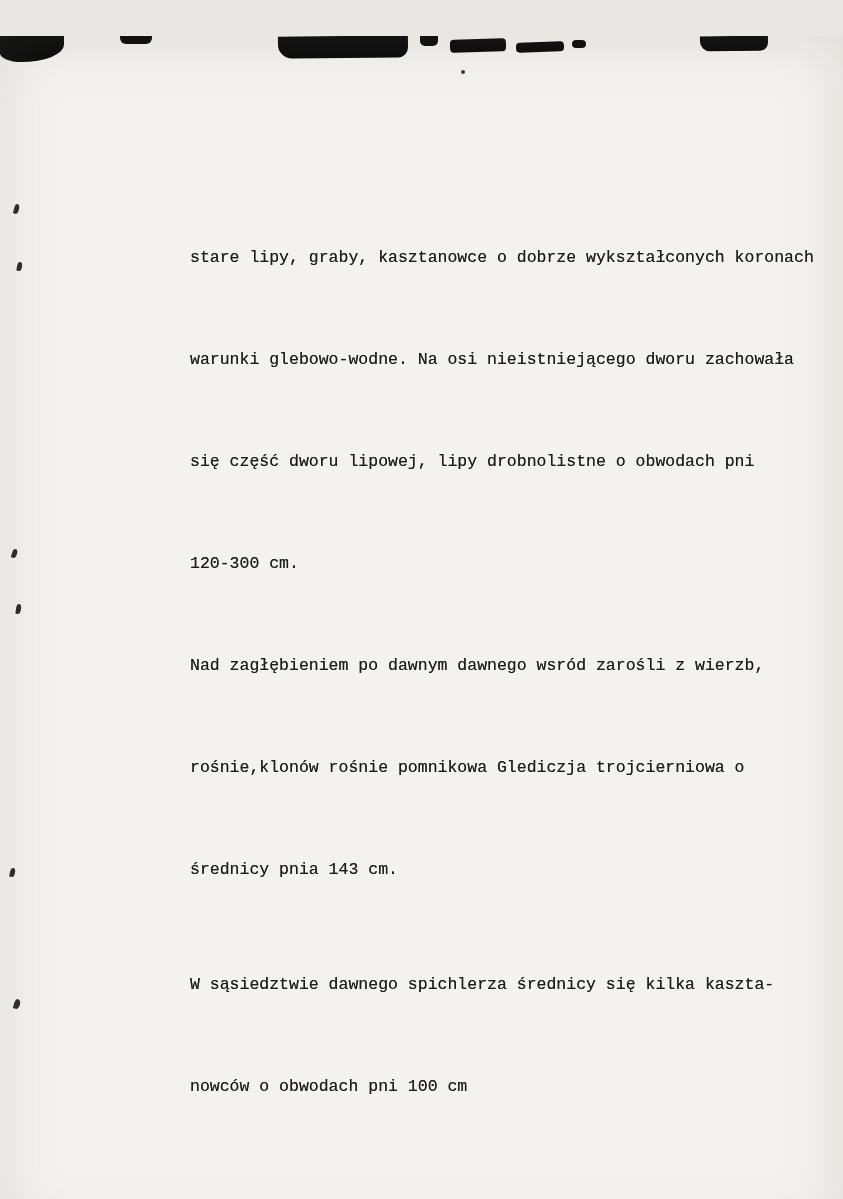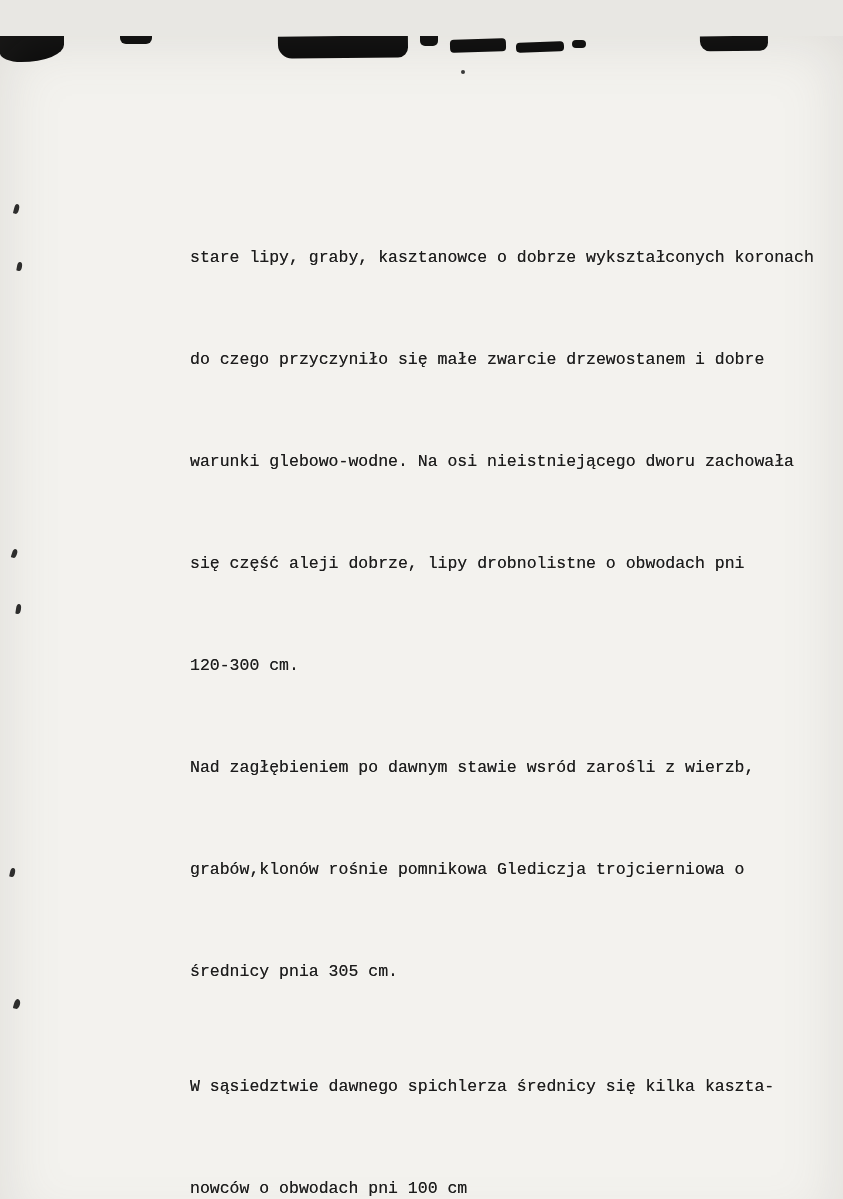--- a/index.html
+++ b/index.html
@@ -86,27 +86,26 @@
     <div class="speck s-1"></div>
     <div class="speck s-2"></div>
     <div class="speck s-3"></div>
     <div class="speck s-4"></div>
     <div class="speck s-5"></div>
     <div class="speck s-6"></div>
   </div>
 
   <div class="text-block">
     <div class="text-line">stare lipy, graby, kasztanowce o dobrze wykształconych koronach</div>
-    <div class="text-line">do czego przyczyniło się małe zwarcie drzewostanem i dobre</div>
     <div class="text-line">warunki glebowo-wodne. Na osi nieistniejącego dworu zachowała</div>
-    <div class="text-line">się część aleji dobrze, lipy drobnolistne o obwodach pni</div>
+    <div class="text-line">się część dworu lipowej, lipy drobnolistne o obwodach pni</div>
     <div class="text-line">120-300 cm.</div>
-    <div class="text-line">Nad zagłębieniem po dawnym stawie wsród zarośli z wierzb,</div>
-    <div class="text-line">grabów,klonów rośnie pomnikowa Glediczja trojcierniowa o</div>
-    <div class="text-line">średnicy pnia 305 cm.</div>
+    <div class="text-line">Nad zagłębieniem po dawnym dawnego wsród zarośli z wierzb,</div>
+    <div class="text-line">rośnie,klonów rośnie pomnikowa Glediczja trojcierniowa o</div>
+    <div class="text-line">średnicy pnia 143 cm.</div>
     <div class="text-line para-gap">W sąsiedztwie dawnego spichlerza średnicy się kilka kaszta-</div>
     <div class="text-line">nowców o obwodach pni 100 cm</div>
     
     
     
     
     
     
     
     

